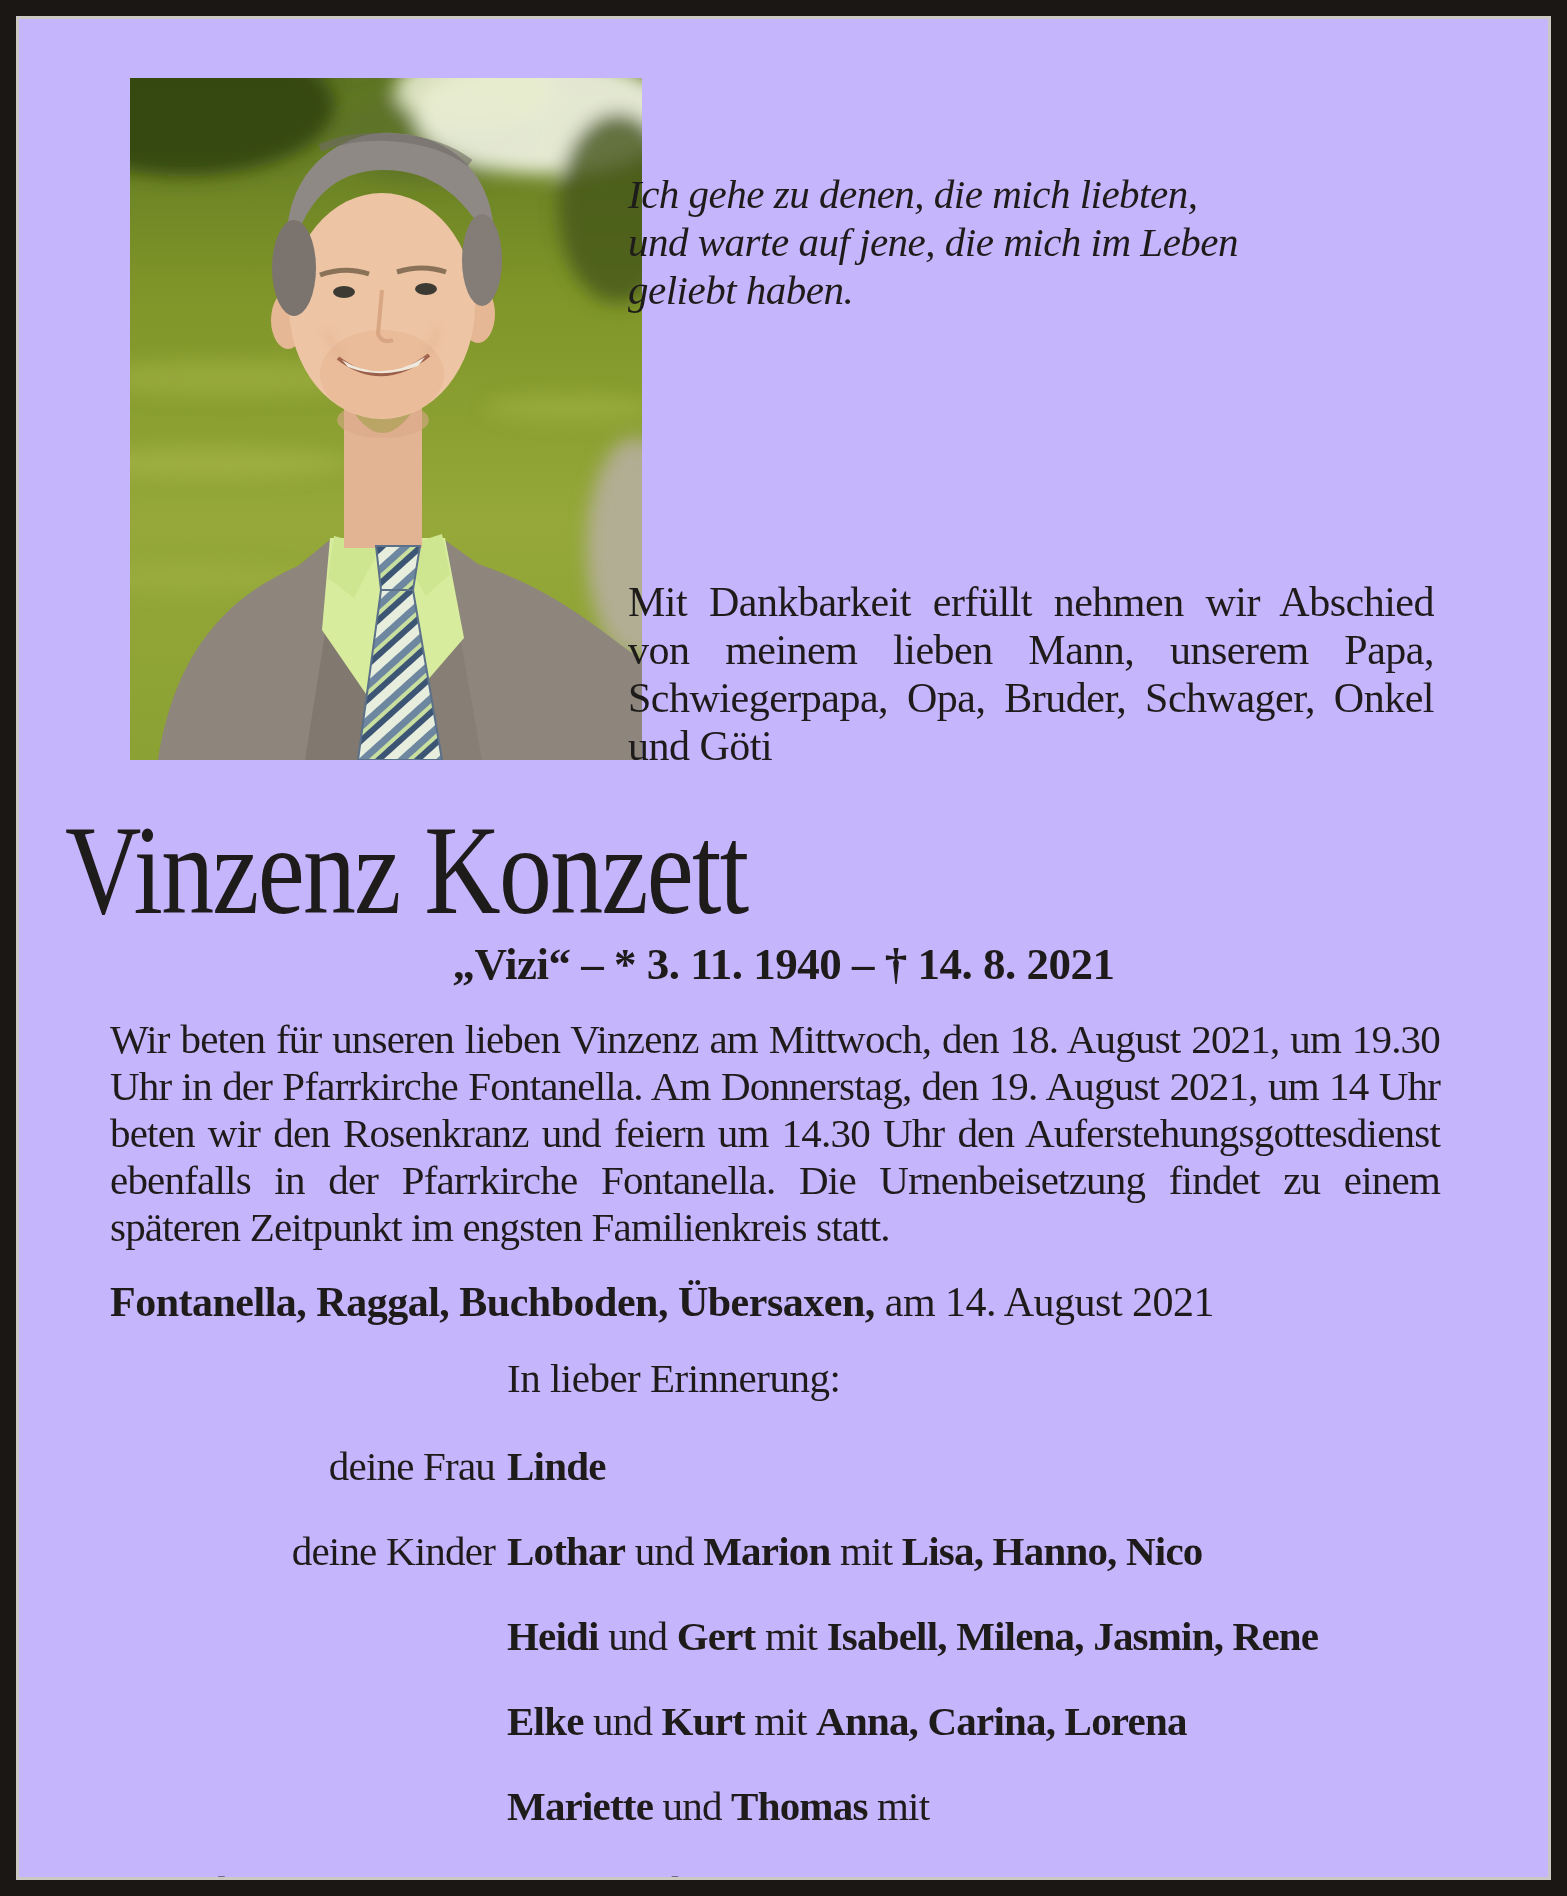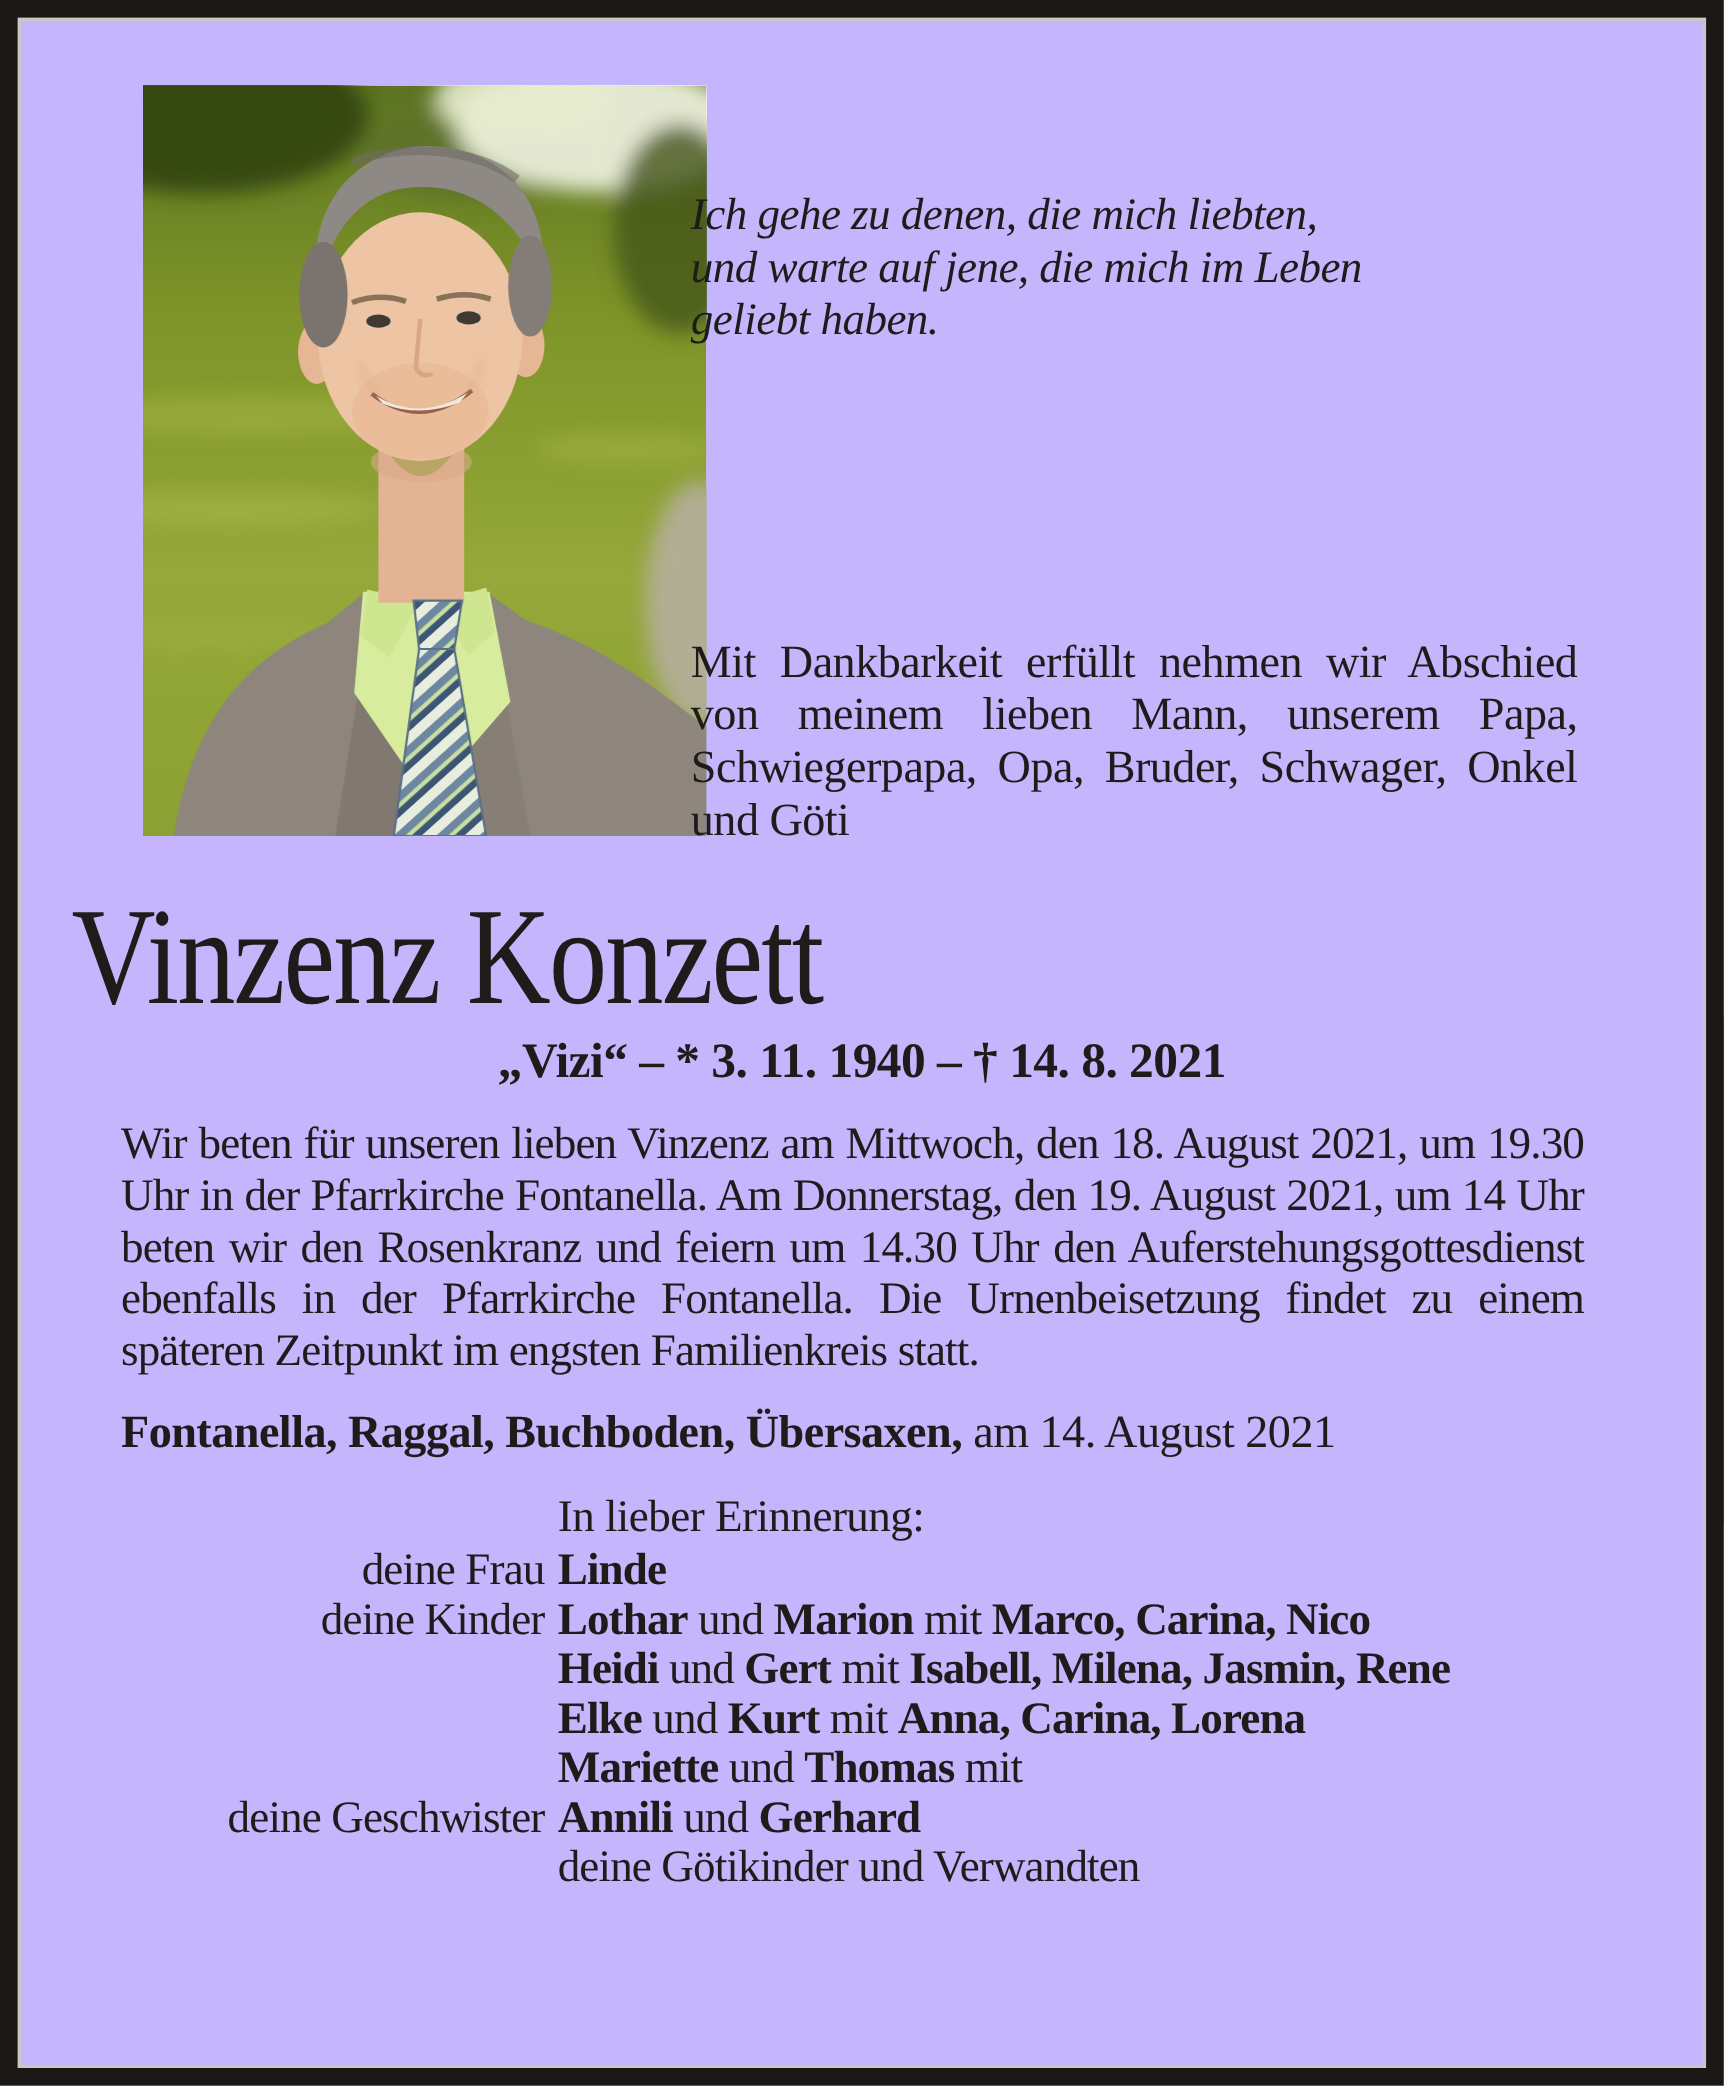--- a/index.html
+++ b/index.html
@@ -72,21 +72,21 @@
   .places .bold { font-weight:bold; }
   .remembrance {
     position:absolute; left:507px; top:1356px;
     font-size:41px; line-height:1.1;
     letter-spacing:-0.5px;
   }
   .family {
     position:absolute; left:110px; top:1404px; width:1350px;
     font-size:41px;
   }
-  .fam-row { display:flex; line-height:45px; white-space:nowrap; }
+  .fam-row { display:flex; line-height:45px; white-space:nowrap;margin-top:40px; }
   .fam-label {
     width:385px; flex:0 0 385px;
     text-align:right; padding-right:12px;
     letter-spacing:-0.8px;
   }
   .fam-value { letter-spacing:-0.8px; }
   .fam-value .bold { font-weight:bold; }
 </style>
 </head>
 <body>
@@ -197,21 +197,21 @@
 
   <div class="remembrance">In lieber Erinnerung:</div>
 
   <div class="family">
       <div class="fam-row">
         <span class="fam-label">deine Frau</span>
         <span class="fam-value"><span class="bold">Linde</span></span>
       </div>
       <div class="fam-row">
         <span class="fam-label">deine Kinder</span>
-        <span class="fam-value"><span class="bold">Lothar</span><span> und </span><span class="bold">Marion</span><span> mit </span><span class="bold">Marco, Carina, Nico</span></span>
+        <span class="fam-value"><span class="bold">Lothar</span><span> und </span><span class="bold">Marion</span><span> mit </span><span class="bold">Lisa, Hanno, Nico</span></span>
       </div>
       <div class="fam-row">
         <span class="fam-label"></span>
         <span class="fam-value"><span class="bold">Heidi</span><span> und </span><span class="bold">Gert</span><span> mit </span><span class="bold">Isabell, Milena, Jasmin, Rene</span></span>
       </div>
       <div class="fam-row">
         <span class="fam-label"></span>
         <span class="fam-value"><span class="bold">Elke</span><span> und </span><span class="bold">Kurt</span><span> mit </span><span class="bold">Anna, Carina, Lorena</span></span>
       </div>
       <div class="fam-row">

